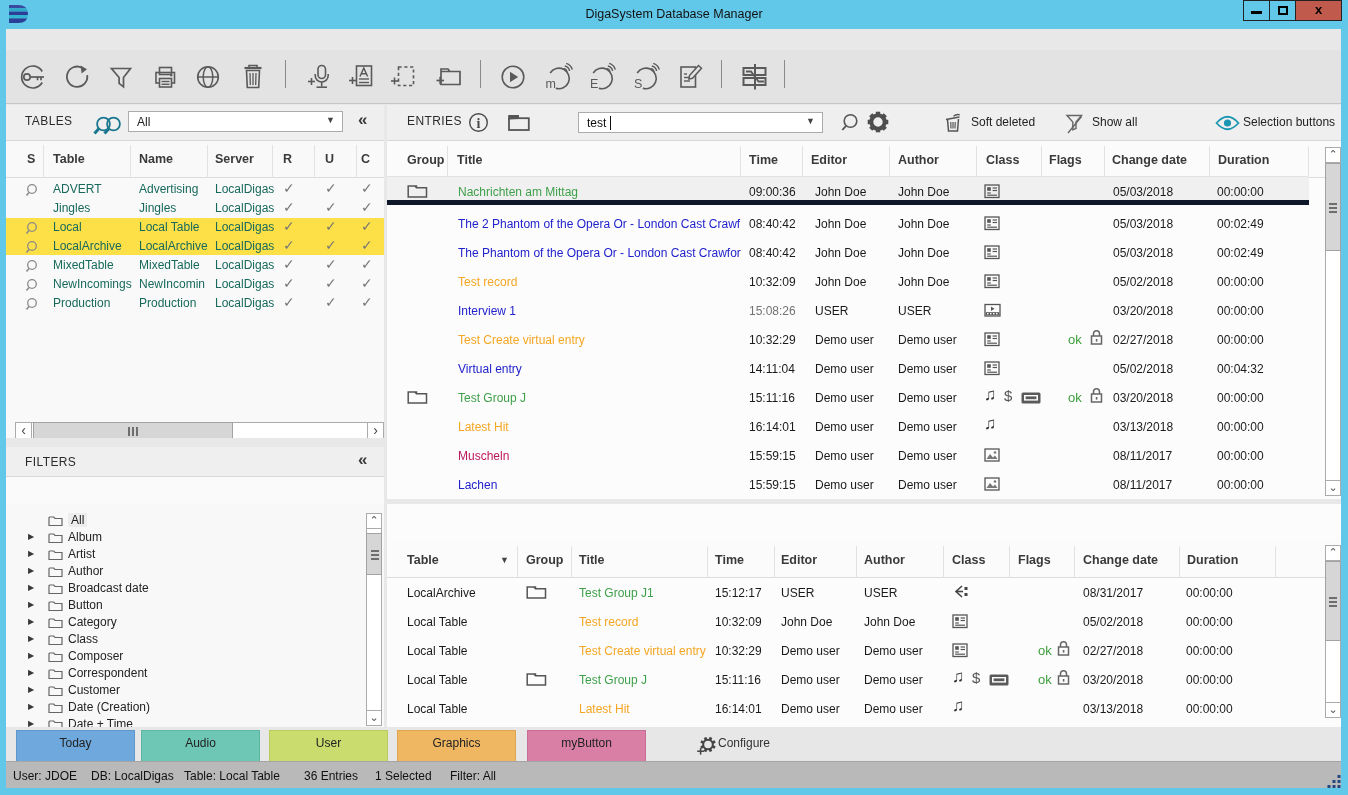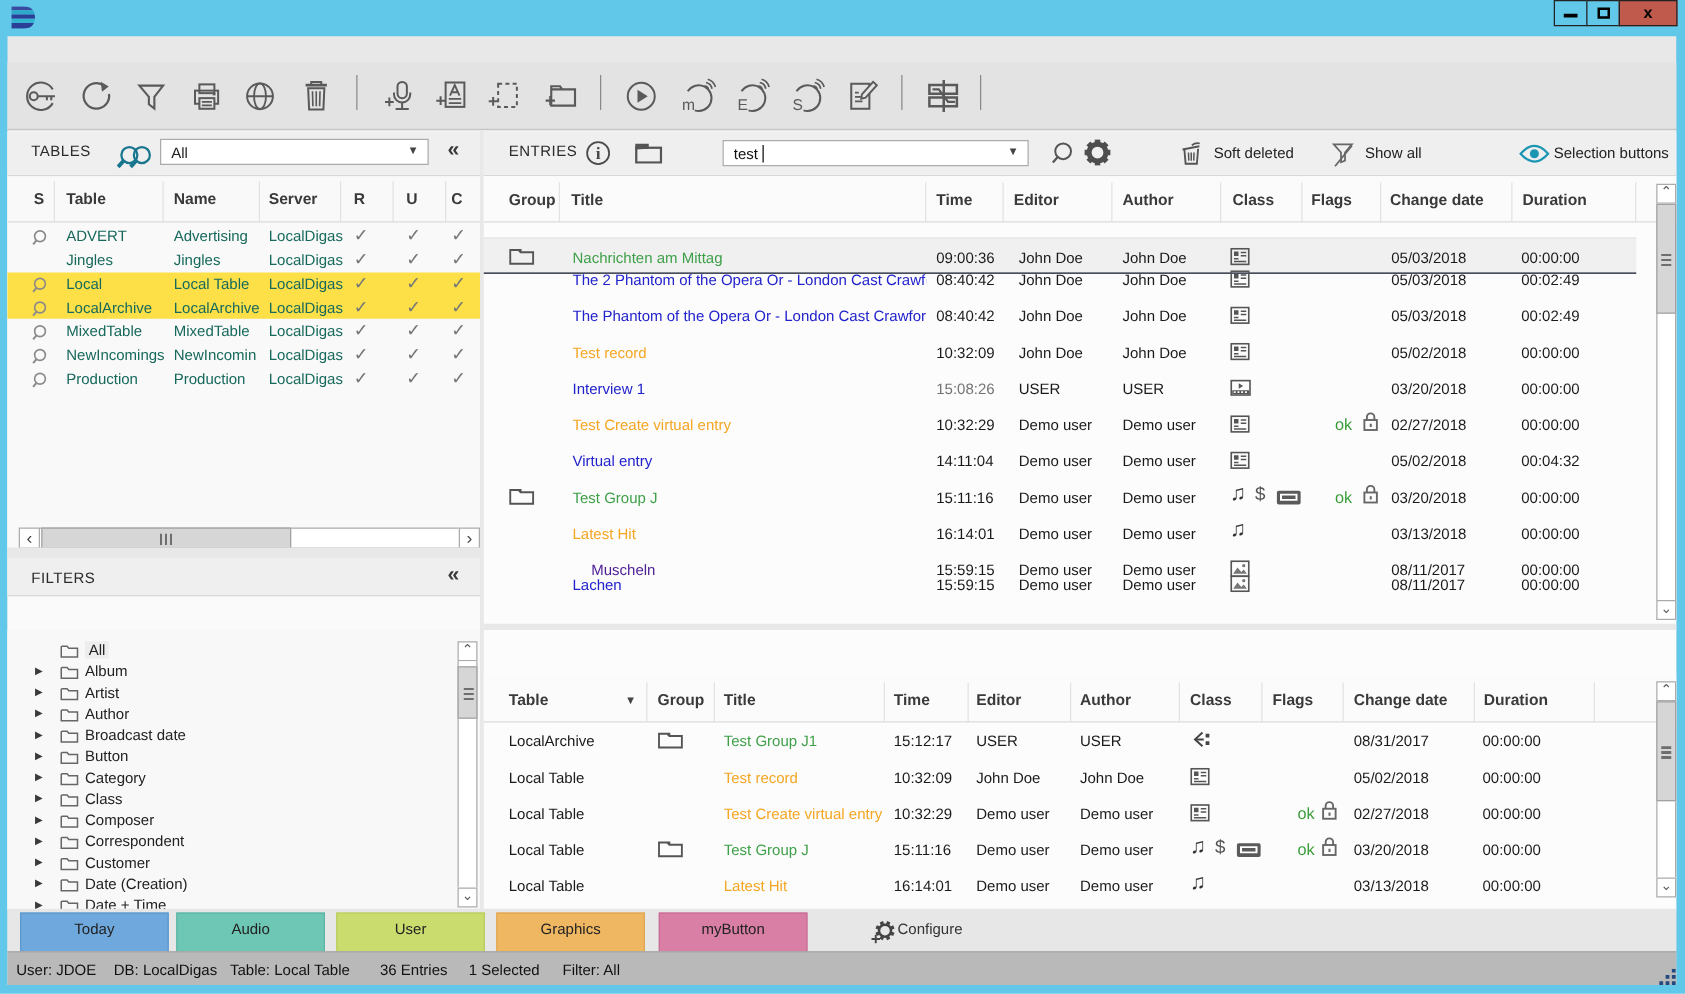--- a/index.html
+++ b/index.html
@@ -40,20 +40,21 @@
 
 #btnbar { position:absolute; left:0; top:698px; width:1335px; height:34px; background:#E7E7E7; }
 .bigbtn { position:absolute; top:3px; height:40px; width:119px; text-align:center; line-height:25px; font-size:12px; color:#222; }
 #statusbar { position:absolute; left:0; top:732px; width:1335px; height:27px; background:#B9B9B9; border-top:1px solid #A5A5A5; }
 .st { position:absolute; top:7px; font-size:12px; color:#111; }
 </style>
 </head>
 <body>
 <div id="win">
   <div id="titlebar">
+    <div id="title">DigaSystem Database Manager</div>
     <svg id="logo" class="abs" style="left:9px; top:5px;" width="19" height="18" viewBox="0 0 19 18">
 <defs>
           <clipPath id="dclip">
             <path d="M0 0 L9 0 Q19 0 19 9 Q19 18 9 18 L0 18 Z"></path>
           </clipPath>
         </defs>
 <g clip-path="url(#dclip)">
 <rect x="0" y="0" width="19" height="3.2" fill="#3A4A9E"></rect>
 <rect x="0" y="3.2" width="19" height="3.4" fill="#2FA9C9"></rect>
 <rect x="0" y="6.6" width="19" height="3.4" fill="#2B3F96"></rect>
@@ -478,21 +479,21 @@
         <div class="colsep" style="left:353px; top:5px; height:32px;"></div>
         <div class="colsep" style="left:415px; top:5px; height:32px;"></div>
         <div class="colsep" style="left:502px; top:5px; height:32px;"></div>
         <div class="colsep" style="left:589px; top:5px; height:32px;"></div>
         <div class="colsep" style="left:654px; top:5px; height:32px;"></div>
         <div class="colsep" style="left:717px; top:5px; height:32px;"></div>
         <div class="colsep" style="left:822px; top:5px; height:32px;"></div>
         <div class="colsep" style="left:921px; top:5px; height:32px;"></div>
       </div>
 
-      <div class="abs" style="top:85px; left:0; width:922px; height:29px; background:#F0F0F0; border-top:1px solid #E3E3E3; border-bottom:1px solid #0f172a;text-decoration:underline;">
+      <div class="abs" style="top:71px; left:0; width:922px; height:29px; background:#F0F0F0; border-top:1px solid #E3E3E3; border-bottom:5px solid #0f172a;text-decoration:underline;">
           <svg class="abs" style="left:20px; top:6px;" width="21" height="16" viewBox="0 0 21 16">
             <path d="M1.2 3 L1.2 14 L19.5 14 L19.5 4.8 L9.5 4.8 L7.8 3 Z M9.5 4.8 L9.5 3 L1.2 3" fill="none" stroke="#555" stroke-width="1.5"></path>
           </svg>
           <span class="abs" style="left:71px; top:8px; color:#3FA04A; width:283px; overflow:hidden; white-space:nowrap;">Nachrichten am Mittag</span>
           <span class="abs" style="left:362px; top:8px; color:#1a1a1a;">09:00:36</span>
           <span class="abs" style="left:428px; top:8px; color:#1a1a1a;">John Doe</span>
           <span class="abs" style="left:511px; top:8px; color:#1a1a1a;">John Doe</span>
           <svg class="abs" style="left:597px; top:7px;" width="17" height="15" viewBox="0 0 17 15">
             <rect x="1" y="1" width="14" height="12.5" fill="none" stroke="#555" stroke-width="1.3"></rect>
             <rect x="3.2" y="3.2" width="3.6" height="3.6" fill="#555"></rect>
@@ -634,33 +635,33 @@
         <div class="abs" style="top:307px; left:0; width:922px; height:29px;">
           <span class="abs" style="left:71px; top:8px; color:#F5A623; width:283px; overflow:hidden; white-space:nowrap;">Latest Hit</span>
           <span class="abs" style="left:362px; top:8px; color:#1a1a1a;">16:14:01</span>
           <span class="abs" style="left:428px; top:8px; color:#1a1a1a;">Demo user</span>
           <span class="abs" style="left:511px; top:8px; color:#1a1a1a;">Demo user</span>
           <span class="abs" style="left:597px; top:2px; color:#333; font-size:17px;">♫</span>
           <span class="abs" style="left:726px; top:8px; color:#1a1a1a;">03/13/2018</span>
           <span class="abs" style="left:830px; top:8px; color:#1a1a1a;">00:00:00</span>
         </div>
         <div class="abs" style="top:336px; left:0; width:922px; height:29px;">
-          <span class="abs" style="left:86px; top:8px; color:#4c1d95; width:283px; overflow:hidden; white-space:nowrap;">Muscheln</span>
+          <span class="abs" style="left:71px; top:8px; color:#be185d; width:283px; overflow:hidden; white-space:nowrap;">Muscheln</span>
           <span class="abs" style="left:362px; top:8px; color:#1a1a1a;">15:59:15</span>
           <span class="abs" style="left:428px; top:8px; color:#1a1a1a;">Demo user</span>
           <span class="abs" style="left:511px; top:8px; color:#1a1a1a;">Demo user</span>
           <svg class="abs" style="left:597px; top:7px;" width="16" height="14" viewBox="0 0 16 14">
             <rect x="1" y="1" width="14" height="12" fill="none" stroke="#555" stroke-width="1.3"></rect>
             <path d="M2.5 11 L6 6 L9 9.5 L11 7.5 L13.5 11 Z" fill="#777"></path>
             <circle cx="11" cy="4.5" r="1.3" fill="#777"></circle>
           </svg>
           <span class="abs" style="left:726px; top:8px; color:#1a1a1a;">08/11/2017</span>
           <span class="abs" style="left:830px; top:8px; color:#1a1a1a;">00:00:00</span>
         </div>
-        <div class="abs" style="top:348px; left:0; width:922px; height:29px;">
+        <div class="abs" style="top:365px; left:0; width:922px; height:29px;">
           <span class="abs" style="left:71px; top:8px; color:#2222CC; width:283px; overflow:hidden; white-space:nowrap;">Lachen</span>
           <span class="abs" style="left:362px; top:8px; color:#1a1a1a;">15:59:15</span>
           <span class="abs" style="left:428px; top:8px; color:#1a1a1a;">Demo user</span>
           <span class="abs" style="left:511px; top:8px; color:#1a1a1a;">Demo user</span>
           <svg class="abs" style="left:597px; top:7px;" width="16" height="14" viewBox="0 0 16 14">
             <rect x="1" y="1" width="14" height="12" fill="none" stroke="#555" stroke-width="1.3"></rect>
             <path d="M2.5 11 L6 6 L9 9.5 L11 7.5 L13.5 11 Z" fill="#777"></path>
             <circle cx="11" cy="4.5" r="1.3" fill="#777"></circle>
           </svg>
           <span class="abs" style="left:726px; top:8px; color:#1a1a1a;">08/11/2017</span>

